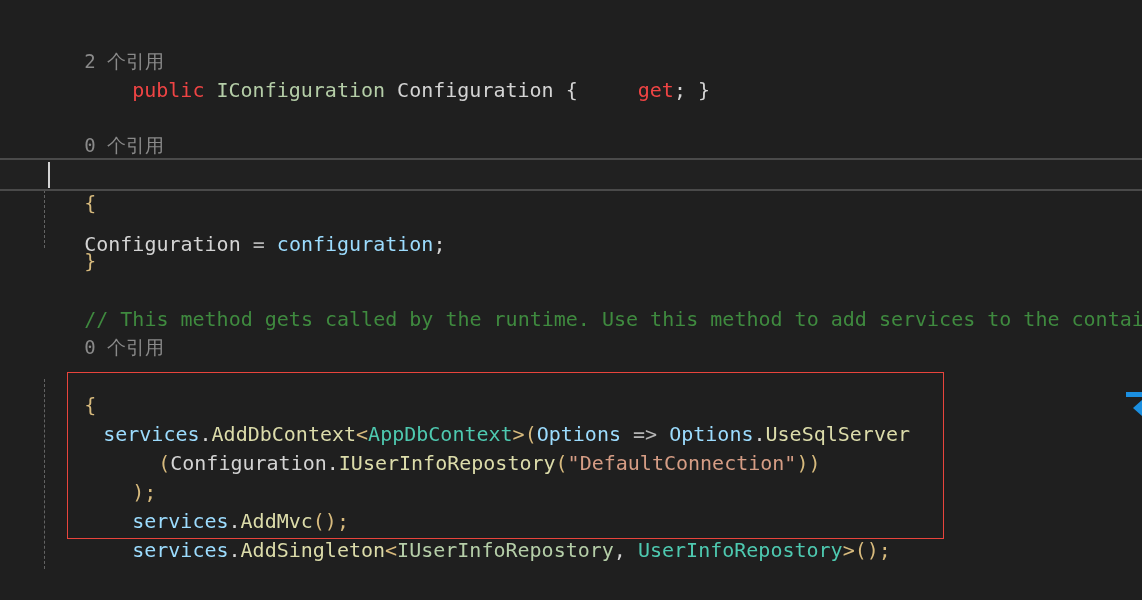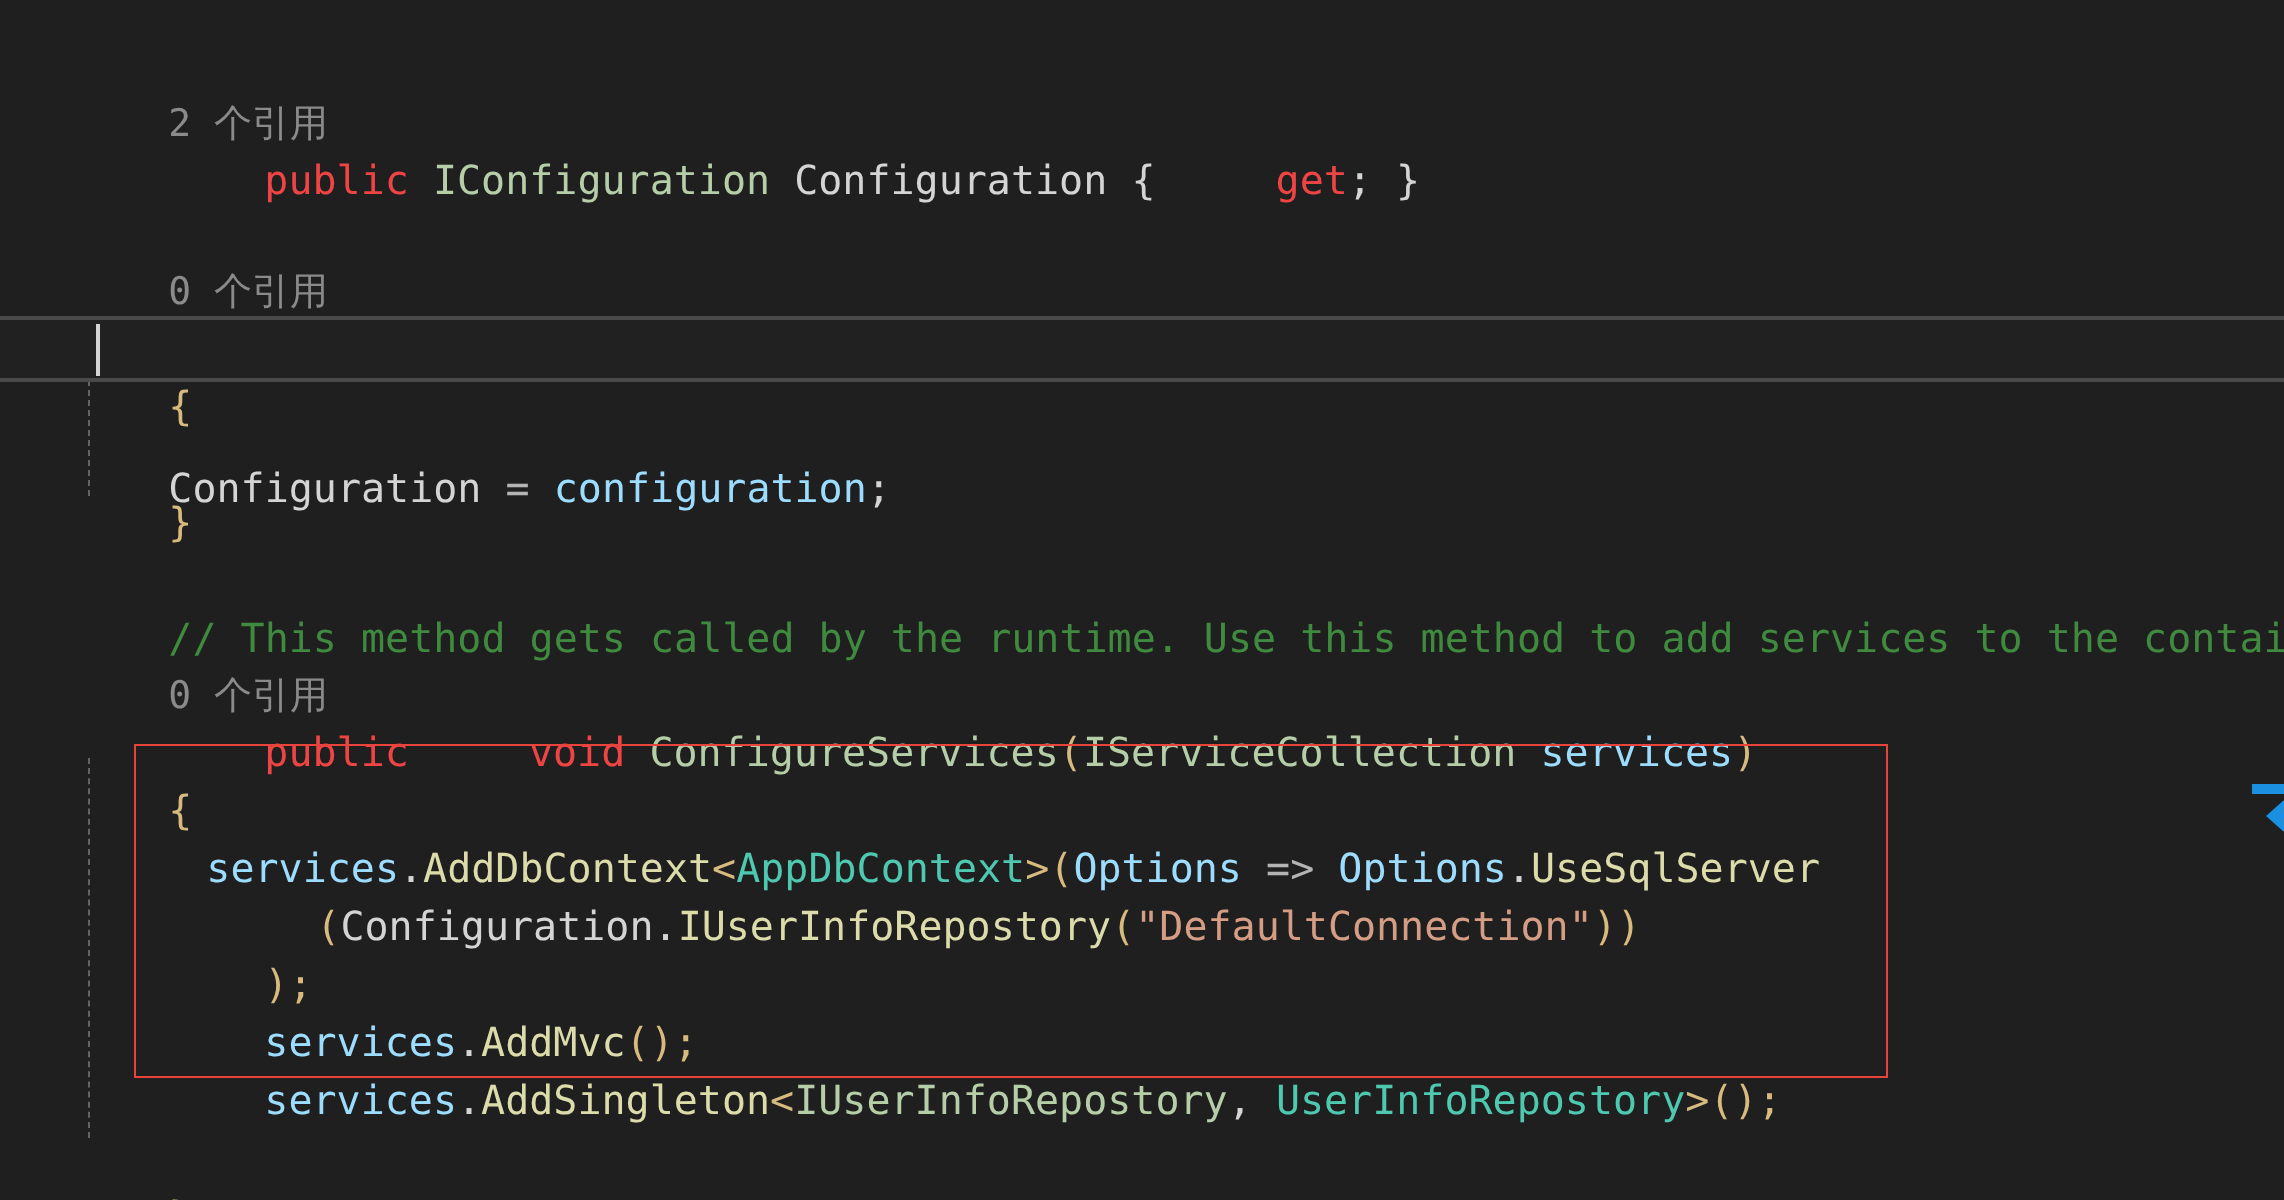--- a/index.html
+++ b/index.html
@@ -156,23 +156,20 @@
   </div>
 
   <div class="line" style="top:276px;">
     <span class="cmt">// This method gets called by the runtime. Use this method to add services to the container.</span>
   </div>
 
   <div class="line" style="top:304px;">
     <span class="codelens">0 个引用</span>
   </div>
 
-  <div class="line" style="top:333px;">
-    <span class="kw">public</span><span class="punc"> </span><span class="kw">void</span><span class="punc"> </span><span class="type">ConfigureServices</span><span class="brace">(</span><span class="type">IServiceCollection</span><span class="punc"> </span><span class="var">services</span><span class="brace">)</span>
-  </div>
 
   <div class="line" style="top:362px;">
     <span class="brace">{</span>
   </div>
 
   <div class="line" style="top:391px; padding-left:55px;">
     <span class="var">services</span><span class="punc">.</span><span class="meth">AddDbContext</span><span class="brace">&lt;</span><span class="cls">AppDbContext</span><span class="brace">&gt;</span><span class="brace">(</span><span class="var">Options</span><span class="punc"> </span><span class="op">=&gt;</span><span class="punc"> </span><span class="var">Options</span><span class="punc">.</span><span class="meth">UseSqlServer</span>
   </div>
 
   <div class="line" style="top:420px; padding-left:110px;">

